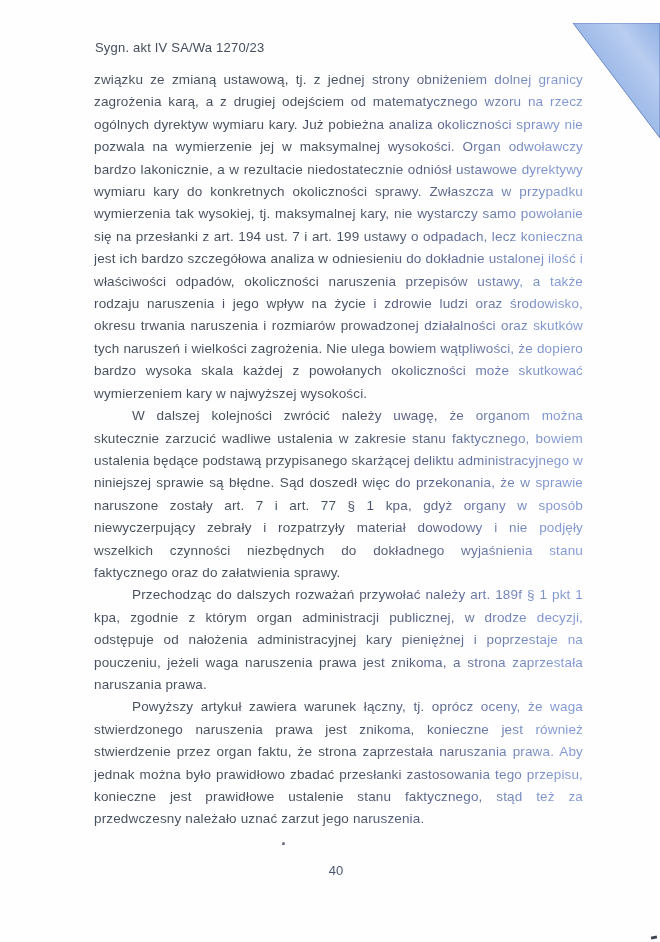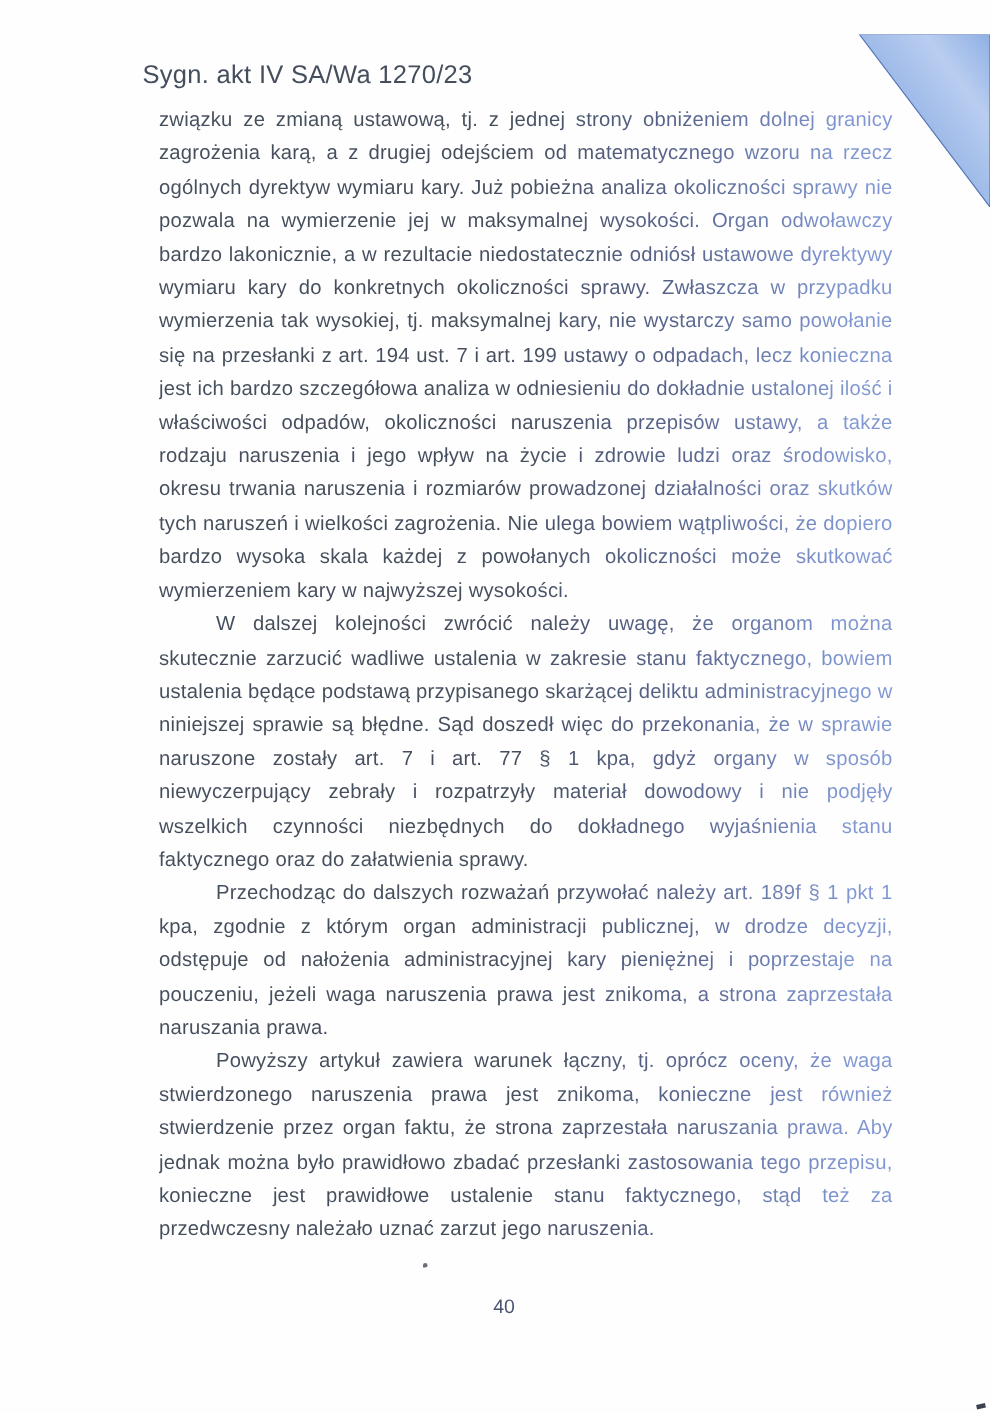--- a/index.html
+++ b/index.html
@@ -21,35 +21,34 @@
   .page {
     position: relative;
     width: 660px;
     height: 942px;
     background: var(--page-background, #fefefe);
   }
   .case-signature {
     position: absolute;
     left: 95px;
     top: 40px;
-    font-size: 17px;
+    font-size: 13px;
     letter-spacing: 0.2px;
     color: var(--text, #454e5c);
   }
   .body-text {
     position: absolute;
     left: 94px;
     top: 69px;
     width: 489px;
     font-size: 13.5px;
     line-height: 22.4px;
     letter-spacing: 0.15px;
     color: var(--text, #454e5c);
     text-align: justify;
-    margin-left: 12px;
   }
   .body-text p { margin: 0; }
   .body-text p.indented { text-indent: 38px; }
   
   @supports ((-webkit-background-clip: text) and (background-clip: text)) {
     .body-text p {
       background-image: linear-gradient(90deg,
         var(--text, #454e5c) 0%,
         var(--text, #454e5c) 48%,
         #59658e 72%,

